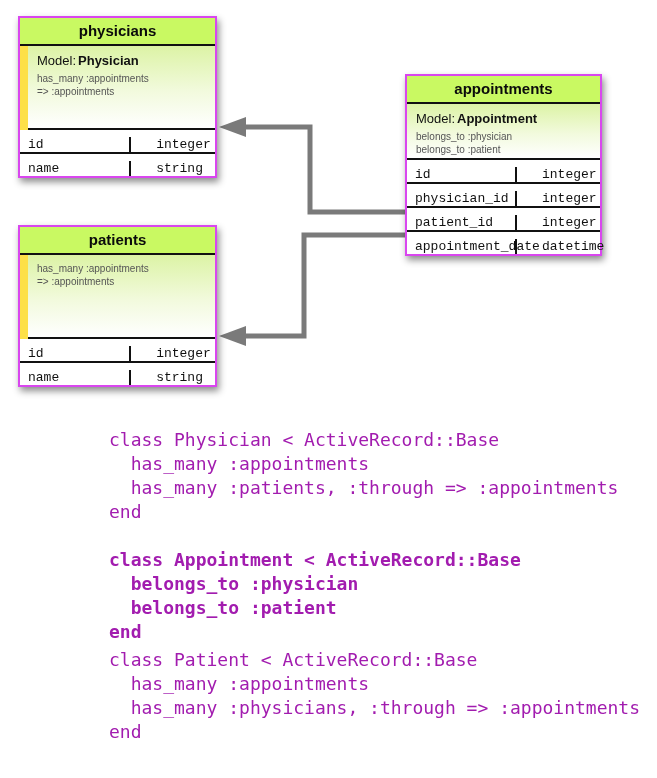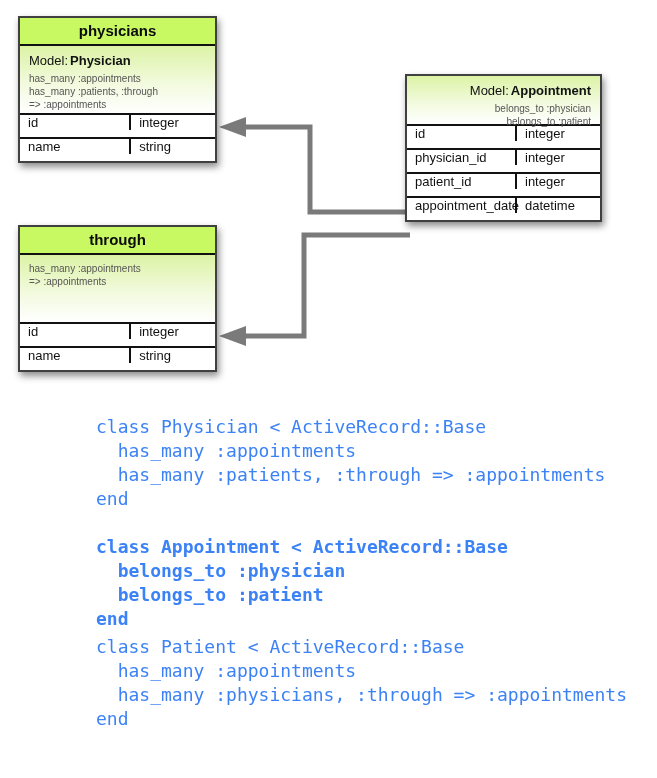--- a/index.html
+++ b/index.html
@@ -15,78 +15,79 @@
   svg.arrows {
     position: absolute; left: 0; top: 0;
     width: 657px; height: 778px;
     z-index: 1;
   }
 
   .er-table {
     position: absolute;
     z-index: 2;
     background: #fde047;
-    border: 2px solid #404040;
+    border: 2px solid #d946ef;
     box-shadow: 2px 4px 7px rgba(0,0,0,0.45);
     box-sizing: border-box;
   }
   .tbl-header {
     height: 26px;
     line-height: 26px;
     background: #c9f962;
     border-bottom: 2px solid #111111;
     text-align: center;
     font-weight: bold;
     font-size: 15px;
     color: #0b0b0b;
   }
   .tbl-model {
     background: linear-gradient(180deg, #dcf3a5 0%, #f2fadd 55%, #ffffff 100%);
     border-bottom: 2px solid #111111;
     padding: 7px 9px 0 9px;
     box-sizing: border-box;
   }
-  .model-h69 { height: 69px; }
-  .model-h70 { height: 50px; text-align: right; }
+  .model-h69 { height: 84px; margin-left: 8px; }
+  .model-h70 { height: 56px; }
   .model-line { font-size: 13px; color: #111111; margin-bottom: 4px; }
   .model-line b { margin-left: 2px; }
   .assoc { font-size: 10px; color: #555555; line-height: 13px; }
   .tbl-rows { background: #ffffff; }
   .tbl-row {
     display: flex;
     height: 22px;
     border-bottom: 2px solid #111111;
-    align-items: flex-start;
+    align-items: flex-end;
     font-size: 13px;
     color: #111111;
+    font-family: Liberation Mono, monospace;
   }
   .tbl-row:last-child { border-bottom: none; }
   .cell-name {
     width: 57%;
     border-right: 2px solid #111111;
     display: flex; align-items: center;
     padding-left: 8px;
     box-sizing: border-box;
   }
   .cell-type {
     flex: 1;
     display: flex; align-items: center;
-    padding-left: 8px;
+    padding-left: 25px;
     border-radius: 10px;
   }
 
   pre.code-block {
     position: absolute;
     z-index: 2;
-    margin: 3px;
+    margin: 16px;
     left: 93px;
     font-family: "DejaVu Sans Mono", monospace;
     font-size: 18px;
     line-height: 24px;
-    color: #3b82f6;
+    color: #a21caf;
     white-space: pre;
   }
   #code-physician  { top: 412px; }
   #code-appointment{ top: 532px; font-weight: bold; }
   #code-patient    { top: 632px; }
 
   
   #tbl-physicians   { left: 18px;  top: 16px;  width: 199px; }
   #tbl-appointments { left: 405px; top: 74px;  width: 197px; }
   #tbl-patients     { left: 18px;  top: 225px; width: 199px; }
@@ -101,36 +102,36 @@
     <polygon points="219,127 246,117 246,137" fill="#7a7a7a"></polygon>
     <polyline points="410,235 304,235 304,336 244,336" fill="none" stroke="#7a7a7a" stroke-width="5"></polyline>
     <polygon points="219,336 246,326 246,346" fill="#7a7a7a"></polygon>
   </svg>
 
   <div class="er-table" id="tbl-physicians">
     <div class="tbl-header">physicians</div>
     <div class="tbl-model model-h69">
       <div class="model-line"><span>Model:</span><b>Physician</b></div>
       <div class="assoc">has_many :appointments</div>
-      <div class="assoc">has_many :patients, :through</div>
       <div class="assoc">=&gt; :appointments</div>
     </div>
     <div class="tbl-rows">
       <div class="tbl-row">
         <span class="cell-name">id</span>
         <span class="cell-type">integer</span>
       </div>
       <div class="tbl-row">
         <span class="cell-name">name</span>
         <span class="cell-type">string</span>
       </div>
     </div>
   </div>
 
   <div class="er-table" id="tbl-appointments">
+    <div class="tbl-header">appointments</div>
     <div class="tbl-model model-h70">
       <div class="model-line"><span>Model:</span><b>Appointment</b></div>
       <div class="assoc">belongs_to :physician</div>
       <div class="assoc">belongs_to :patient</div>
     </div>
     <div class="tbl-rows">
       <div class="tbl-row">
         <span class="cell-name">id</span>
         <span class="cell-type">integer</span>
       </div>
@@ -143,21 +144,21 @@
         <span class="cell-type">integer</span>
       </div>
       <div class="tbl-row">
         <span class="cell-name">appointment_date</span>
         <span class="cell-type">datetime</span>
       </div>
     </div>
   </div>
 
   <div class="er-table" id="tbl-patients">
-    <div class="tbl-header">through</div>
+    <div class="tbl-header">patients</div>
     <div class="tbl-model model-h69">
       <div class="assoc">has_many :appointments</div>
       <div class="assoc">=&gt; :appointments</div>
     </div>
     <div class="tbl-rows">
       <div class="tbl-row">
         <span class="cell-name">id</span>
         <span class="cell-type">integer</span>
       </div>
       <div class="tbl-row">

